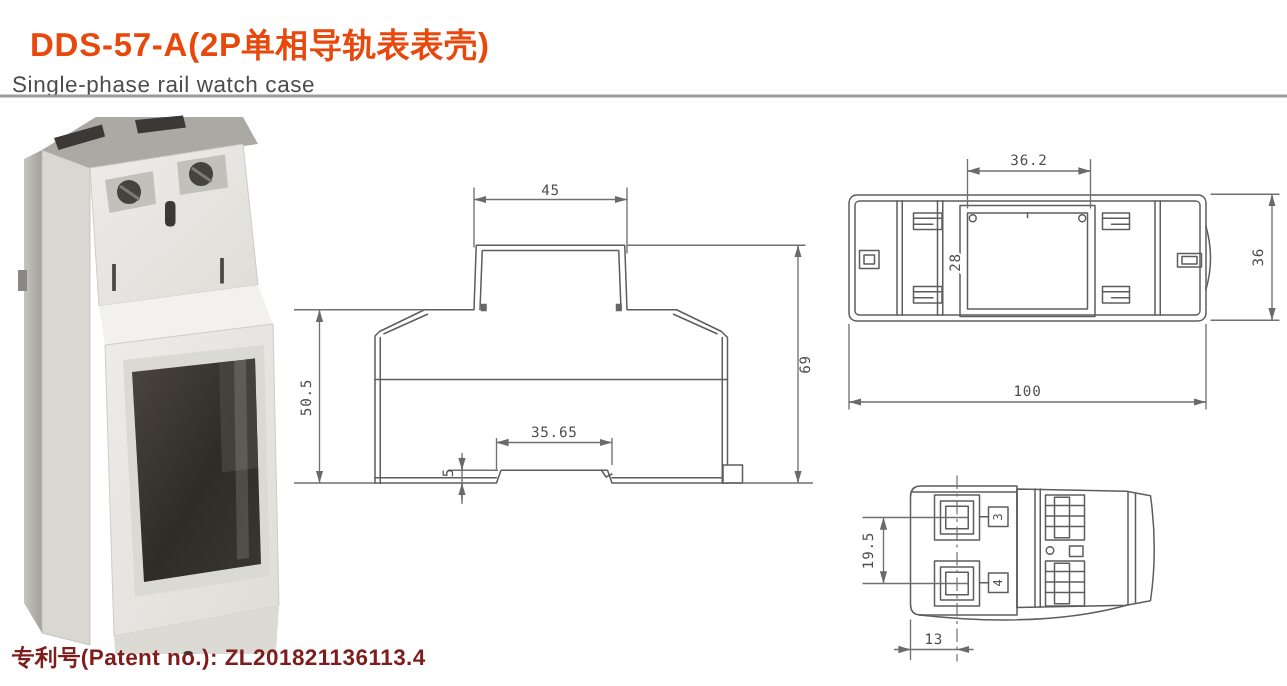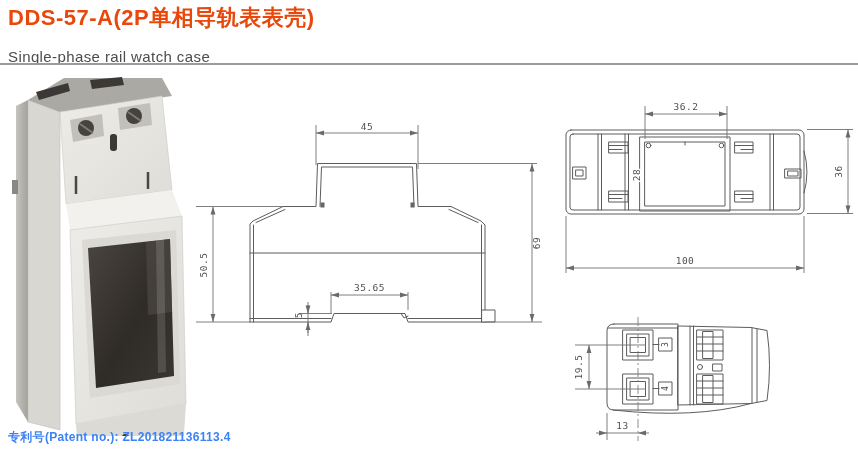--- a/index.html
+++ b/index.html
@@ -1,24 +1,24 @@
 <!DOCTYPE html>
 <html><head>
 <meta charset="utf-8">
 <style>
   html,body{margin:0;padding:0;background:#fff;}
   .page{position:relative;width:858px;height:457px;background:#fff;overflow:hidden;
         font-family:"Liberation Sans",sans-serif;}
-  .title{position:absolute;left:8px;top:3px;margin:0;font-size:22px;font-weight:bold;
+  .title{position:absolute;left:8px;top:3px;margin:12px;font-size:22px;font-weight:bold;
          color:#e8480c;letter-spacing:.5px;white-space:nowrap;}
   .subtitle{position:absolute;left:8px;top:48px;font-size:15px;color:#4c4c4c;
             letter-spacing:.4px;}
   .divider{position:absolute;left:0;top:63px;width:858px;border-top:2px solid #9b9b9b;}
-  .footer{position:absolute;left:8px;top:429px;font-size:12px;font-weight:bold;
-          color:#3b82f6;letter-spacing:.3px;white-space:nowrap;}
+  .footer{position:absolute;left:8px;top:429px;font-size:15px;font-weight:bold;
+          color:#7f1d1d;letter-spacing:.3px;white-space:nowrap;}
   svg.dwg{position:absolute;}
   .dwg text{font-family:"DejaVu Sans Mono",monospace;font-size:9.5px;fill:#4f4f4f;
             text-anchor:middle;letter-spacing:.5px;}
   .dwg text.sm{font-size:8px;letter-spacing:0;}
   .halo{paint-order:stroke;stroke:#fff;stroke-width:3px;}
   .ol{stroke:#5d5d5d;stroke-width:1;fill:none;stroke-linejoin:round;stroke-linecap:round;}
   .dl{stroke:#707070;stroke-width:.9;fill:none;}
   .cl{stroke:#707070;stroke-width:.8;fill:none;stroke-dasharray:9 3 2 3;}
 </style>
 </head>

